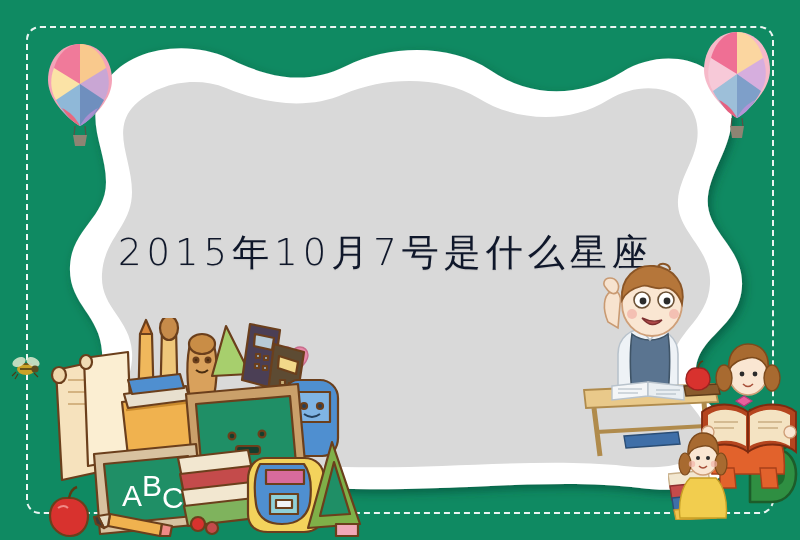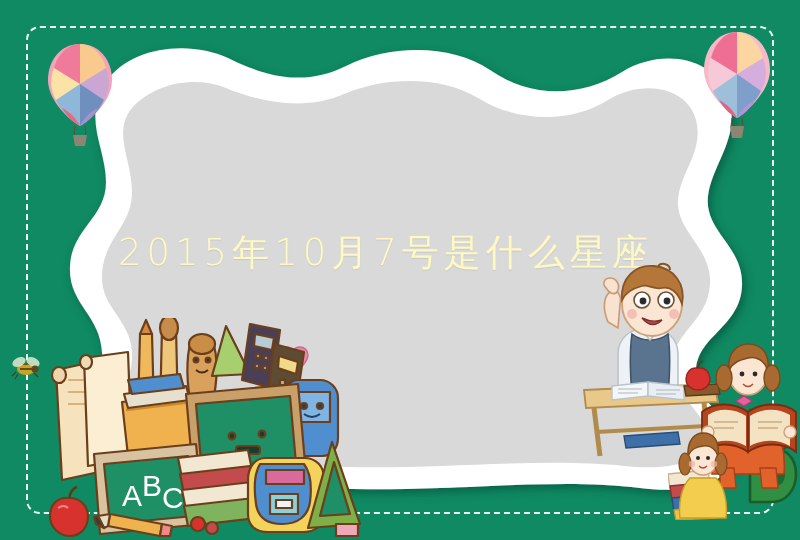--- a/index.html
+++ b/index.html
@@ -22,21 +22,21 @@
   }
 
   
   .card-wrap{position:absolute;left:60px;top:36px;width:700px;height:470px;z-index:2;}
   .card-wrap svg{display:block;width:100%;height:100%;overflow:visible;}
 
   
   .headline{
     position:absolute;left:118px;top:226px;width:560px;
     z-index:6;
-    color:#fef9c3;
+    color:#0f172a;
     font-size:37px;
     line-height:53px;
     letter-spacing:5px;
     font-weight:300;
     font-family:"DejaVu Sans","Liberation Sans",sans-serif;
     white-space:pre-wrap;
     text-shadow:0 1px 1px rgba(120,120,120,.18);
   }
 
   

